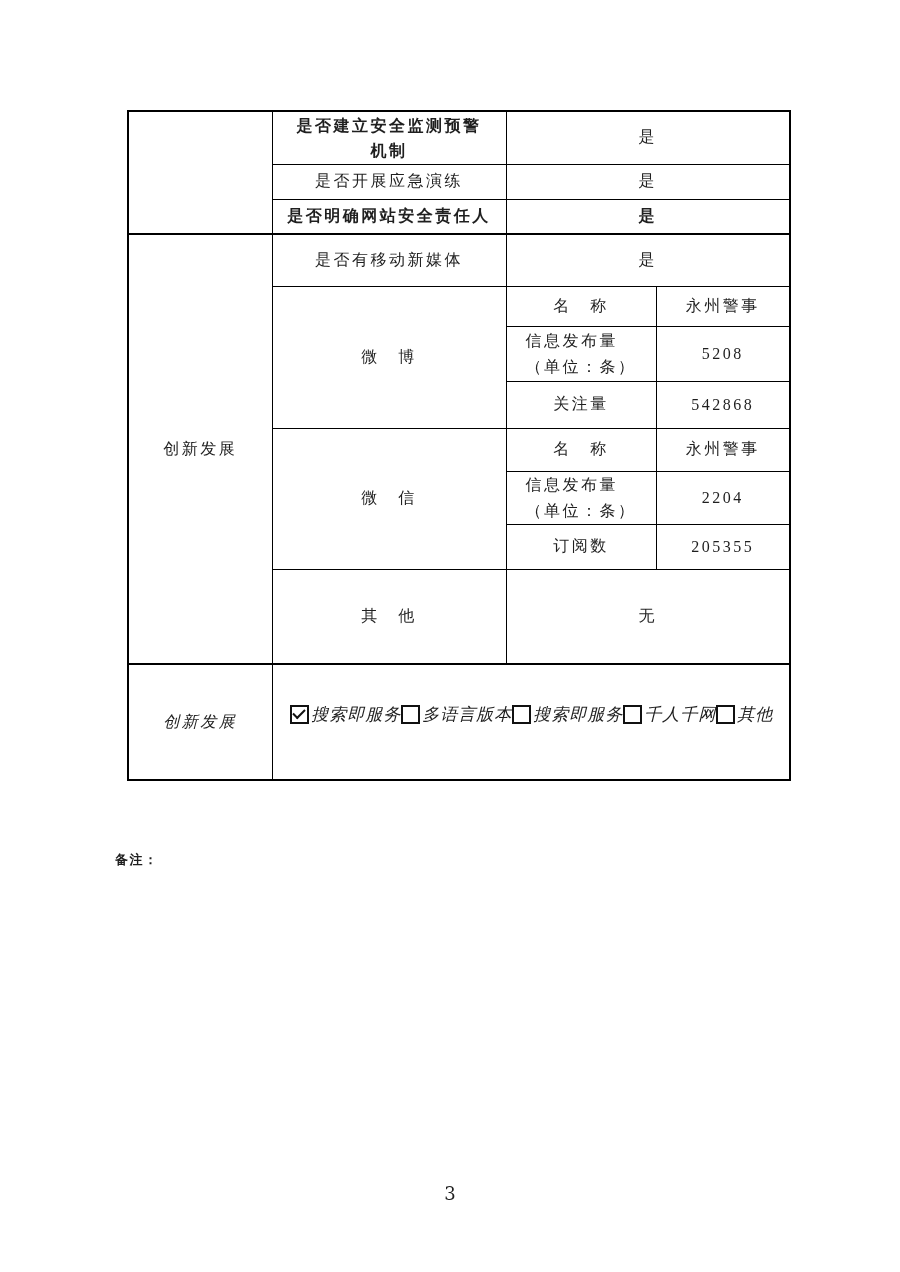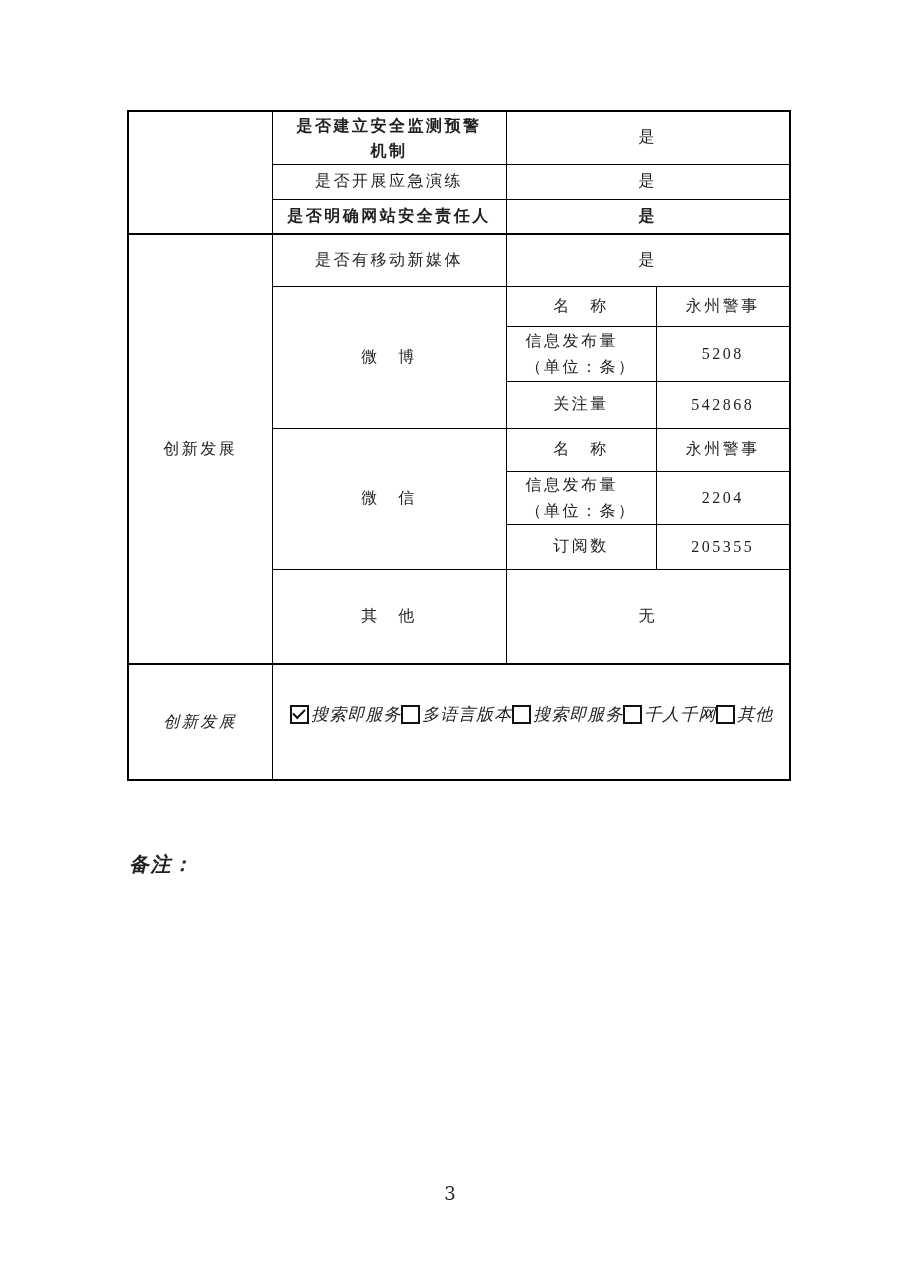--- a/index.html
+++ b/index.html
@@ -101,26 +101,25 @@
     width: 10px;
     height: 5px;
     border-left: 2.5px solid #111;
     border-bottom: 2.5px solid #111;
     transform: rotate(-45deg);
   }
 
   
   .remarks {
     position: absolute;
-    left: 129px;
+    left: 115px;
     top: 851px;
-    font-size: 20px;
+    font-size: 13px;
     font-weight: bold;
     letter-spacing: 1.5px;
-    font-style: italic;
   }
   .pagenum {
     position: absolute;
     left: 0;
     top: 1183px;
     width: 100%;
     text-align: center;
     font-size: 18px;
   }
 </style>

